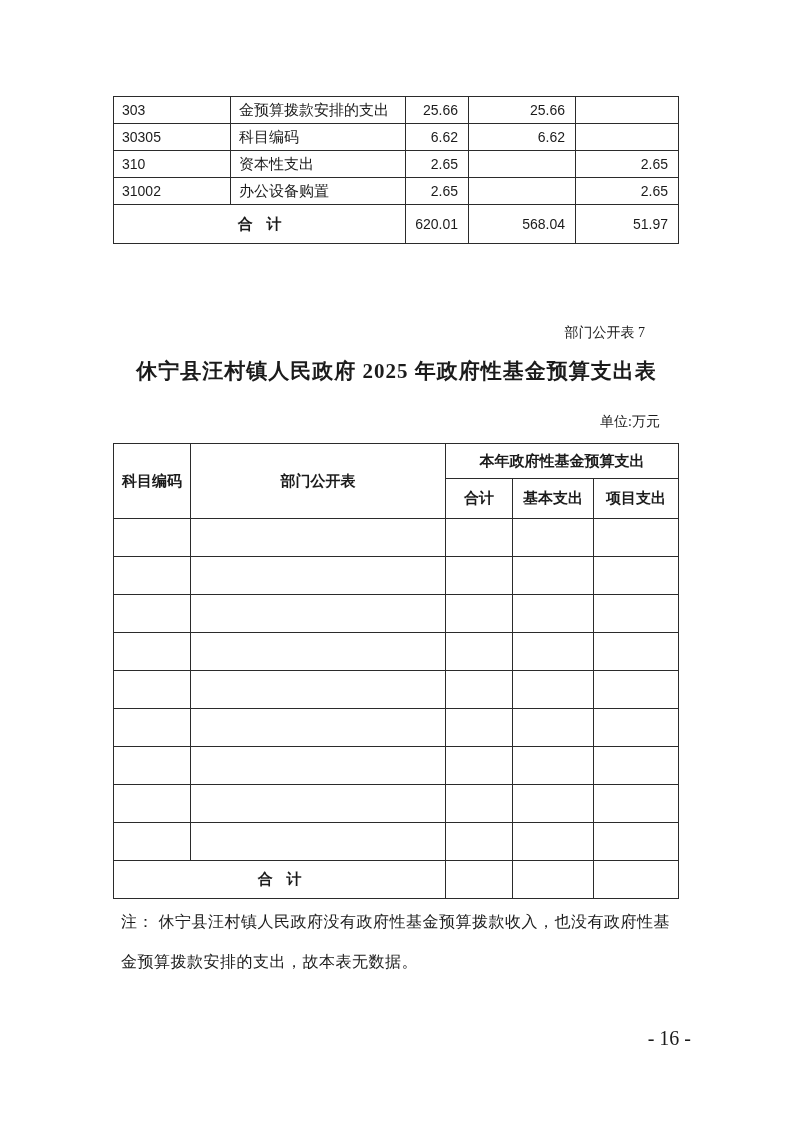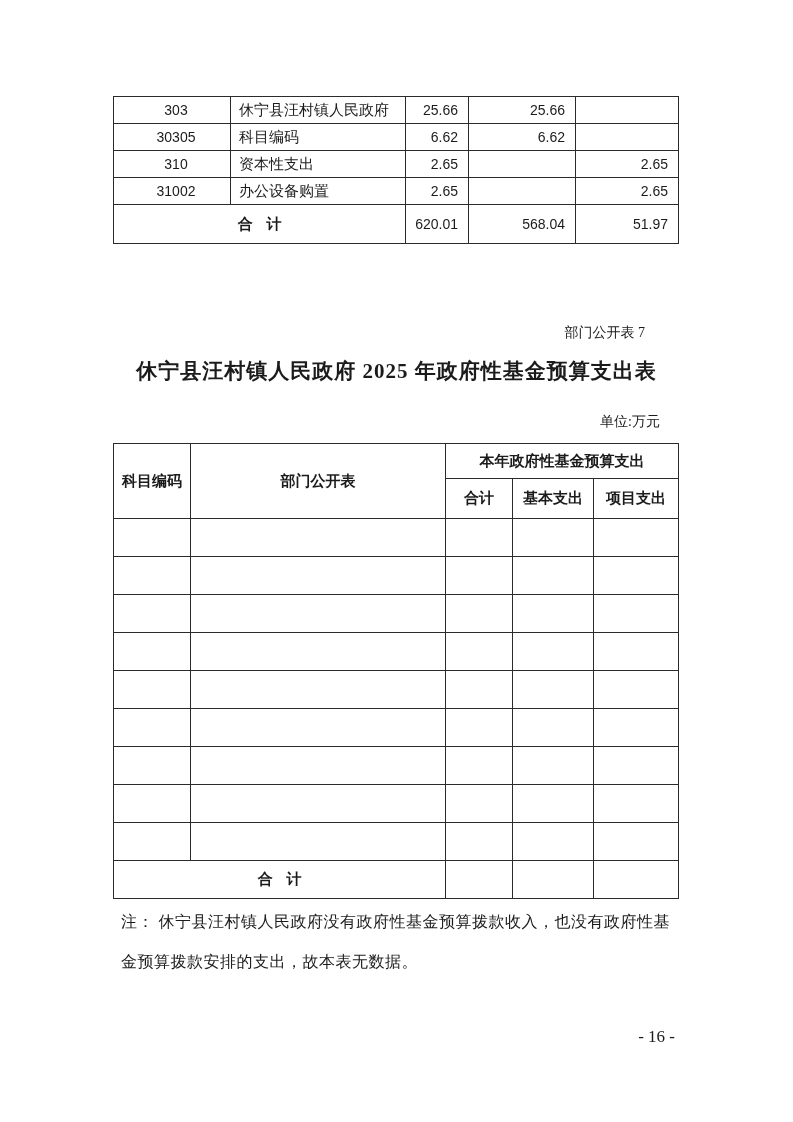--- a/index.html
+++ b/index.html
@@ -16,21 +16,21 @@
   }
   table { border-collapse: collapse; table-layout: fixed; }
   td, th { border: 1px solid #2b2b2b; vertical-align: middle; overflow: hidden; }
 
   
   .top-table { position: absolute; left: 113px; top: 96px; width: 565px; }
   .top-table td { height: 27px; }
   .top-table .total-row td { height: 39px; }
   .code-cell {
     font-family: "Liberation Sans", "DejaVu Sans", sans-serif;
-    font-size: 14px; text-align: center; padding-left: 8px;
+    font-size: 14px; text-align: left; padding-left: 8px;
   }
   .name-cell { font-size: 15px; text-align: left; padding-left: 8px; }
   .num-cell {
     font-family: "Liberation Sans", "DejaVu Sans", sans-serif;
     font-size: 14px; text-align: right; padding-right: 10px;
   }
   .total-label {
     text-align: center; font-weight: bold; font-size: 15px; word-spacing: 10px;
   }
 
@@ -49,39 +49,39 @@
   .fund-table thead tr:last-child th { height: 40px; }
   .fund-table th[rowspan] { height: 75px; }
   .fund-table .empty-row td { height: 38px; }
   .fund-table .total-row td { height: 38px; }
 
   
   .note {
     position: absolute; left: 121px; top: 902px; width: 552px;
     font-size: 16px; line-height: 40px; letter-spacing: 0.5px;
   }
-  .page-number { position: absolute; top: 1027px; right: 118px; font-size: 17px; }
+  .page-number { position: absolute; top: 1027px; right: 102px; font-size: 20px; }
 </style>
 </head>
 <body>
 
 <div class="page">
 
   <table class="top-table">
     <colgroup>
       <col style="width:117px">
         <col style="width:175px">
         <col style="width:63px">
       <col style="width:107px">
         <col style="width:103px">
     </colgroup>
     <tbody>
       <tr>
         <td class="code-cell">303</td>
-        <td class="name-cell">休宁县汪村镇人民政府</td>
+        <td class="name-cell">金预算拨款安排的支出</td>
         <td class="num-cell">25.66</td>
         <td class="num-cell">25.66</td>
         <td class="num-cell"></td>
       </tr>
       <tr>
         <td class="code-cell">30305</td>
         <td class="name-cell">科目编码</td>
         <td class="num-cell">6.62</td>
         <td class="num-cell">6.62</td>
         <td class="num-cell"></td>

